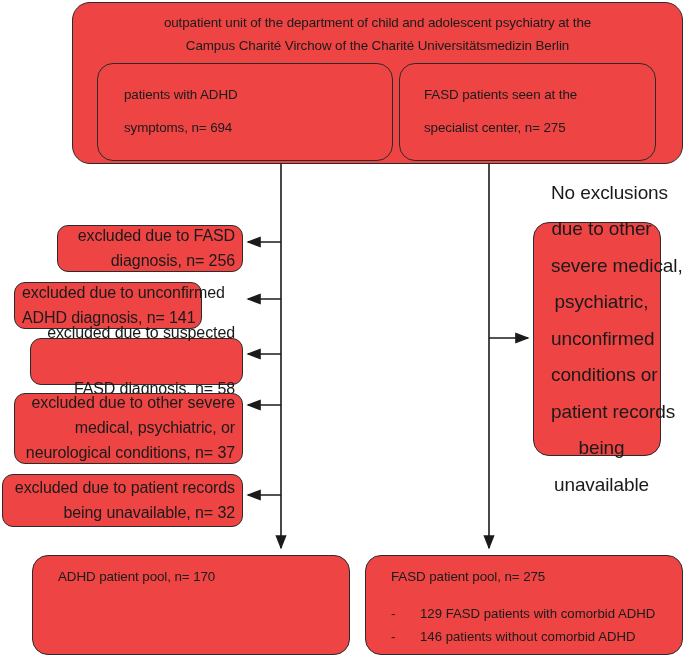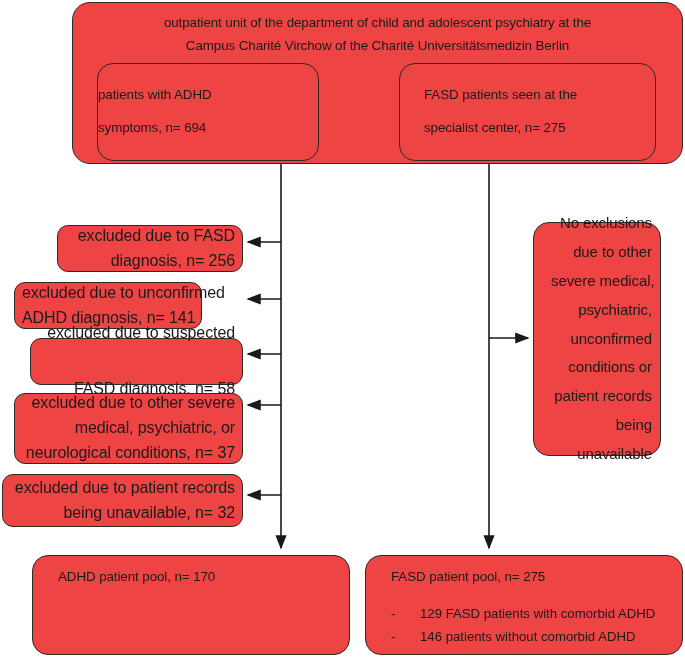--- a/index.html
+++ b/index.html
@@ -47,24 +47,25 @@
     padding-top: 8px;
   }
   #source-box .line {
     text-align: center;
     font-size: 13.4px;
     line-height: 1.75;
   }
   #adhd-source-box {
     left: 97px;
     top: 63px;
-    width: 222px;
+    width: 296px;
     height: 98px;
     border-radius: 16px;
     justify-content: center;
+    padding-left: 26px;
   }
   #fasd-source-box {
     left: 399px;
     top: 63px;
     width: 257px;
     height: 98px;
     border-radius: 16px;
     justify-content: center;
     padding-left: 24px;
   }
@@ -94,22 +95,22 @@
     left: 533px;
     top: 222px;
     width: 128px;
     height: 234px;
     border-radius: 16px;
     justify-content: center;
     padding-left: 17px;
     padding-right: 8px;
   }
   #no-excl-box .line {
-    text-align: right;
-    font-size: 15px;
+    text-align: center;
+    font-size: 19px;
     line-height: 1.92;
   }
 
   
   #adhd-pool-box {
     left: 32px;
     top: 555px;
     width: 318px;
     height: 100px;
     border-radius: 16px;

